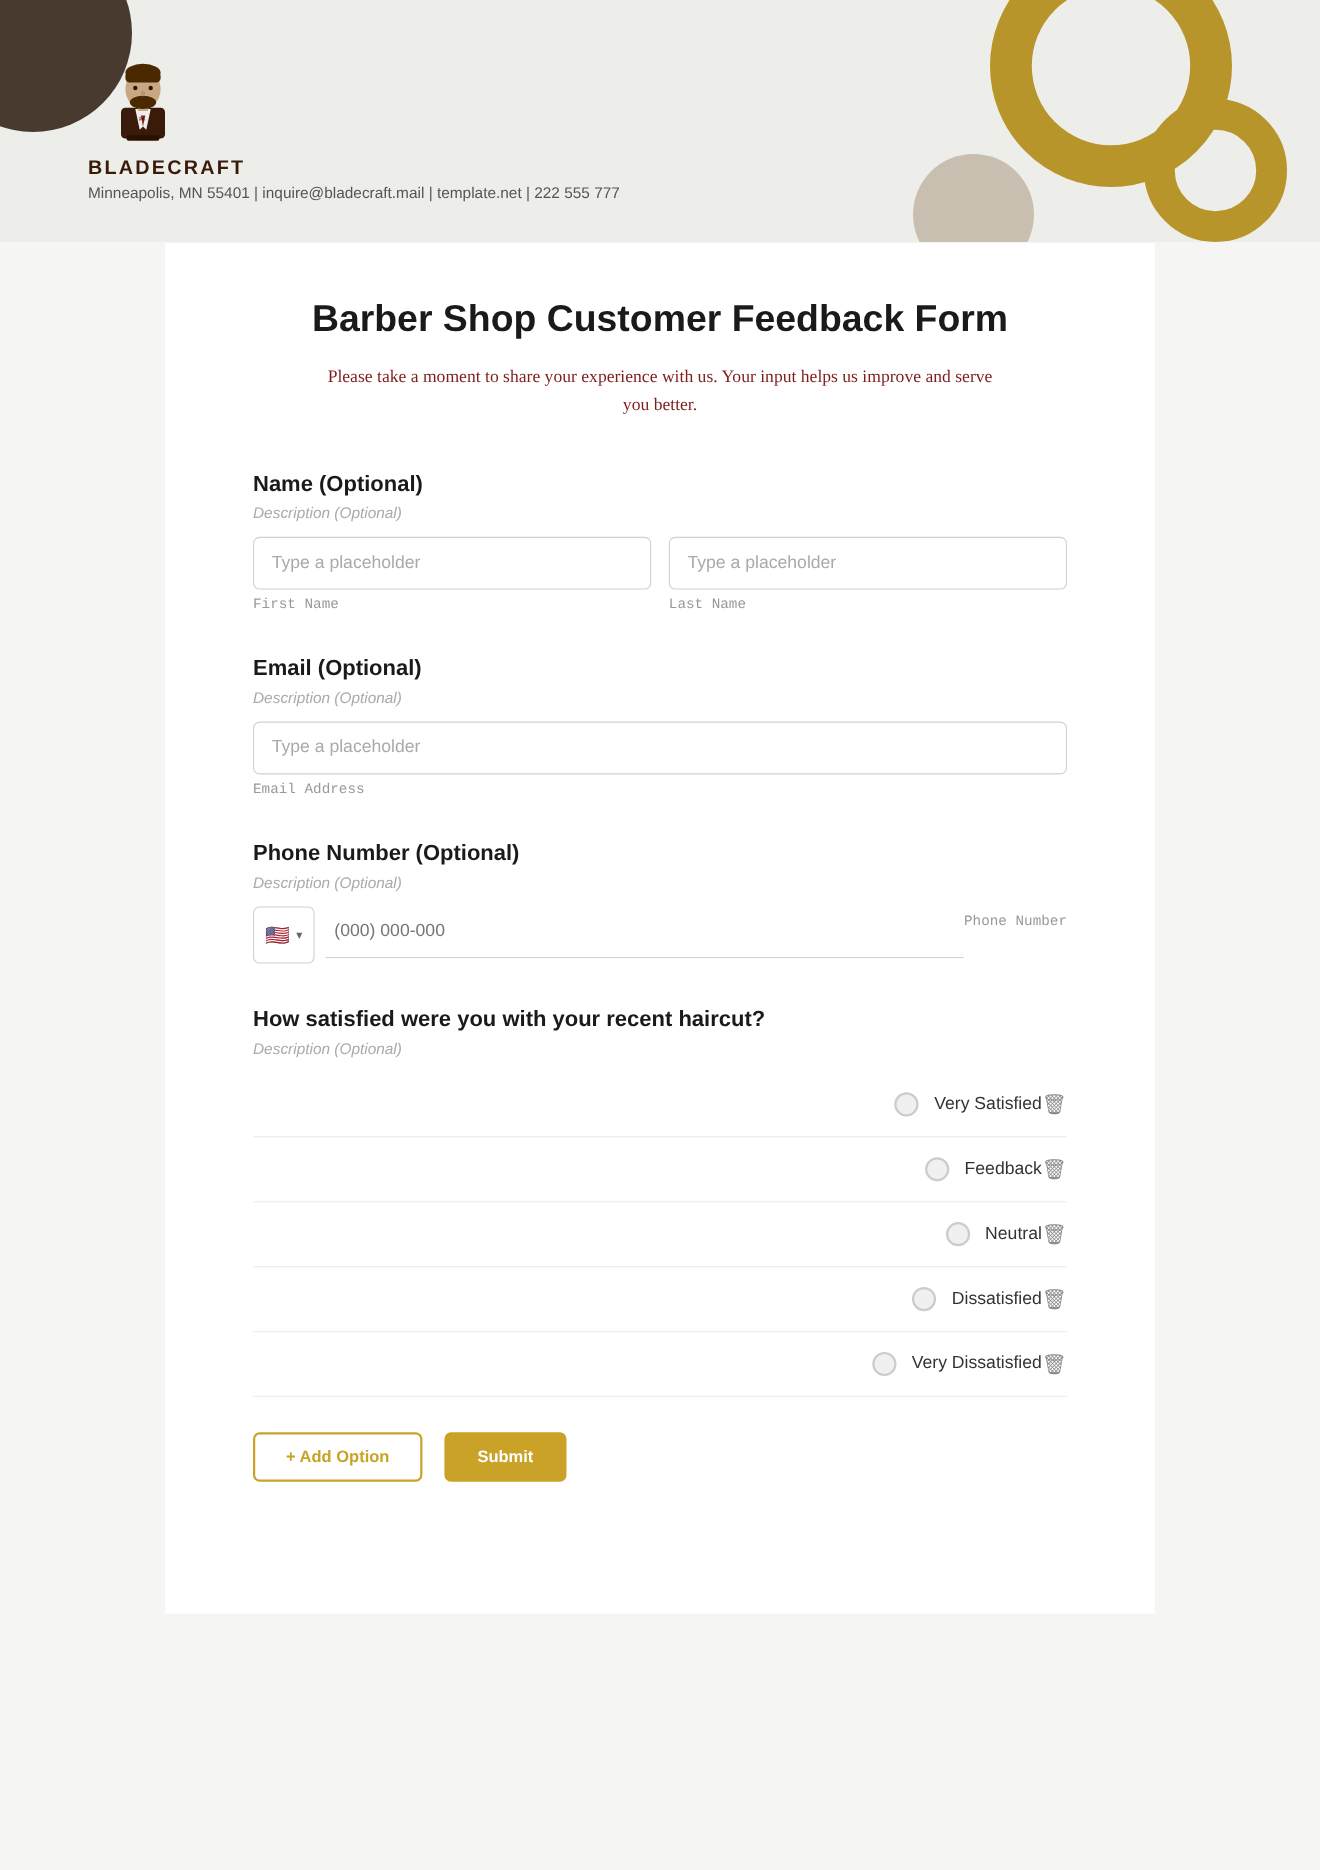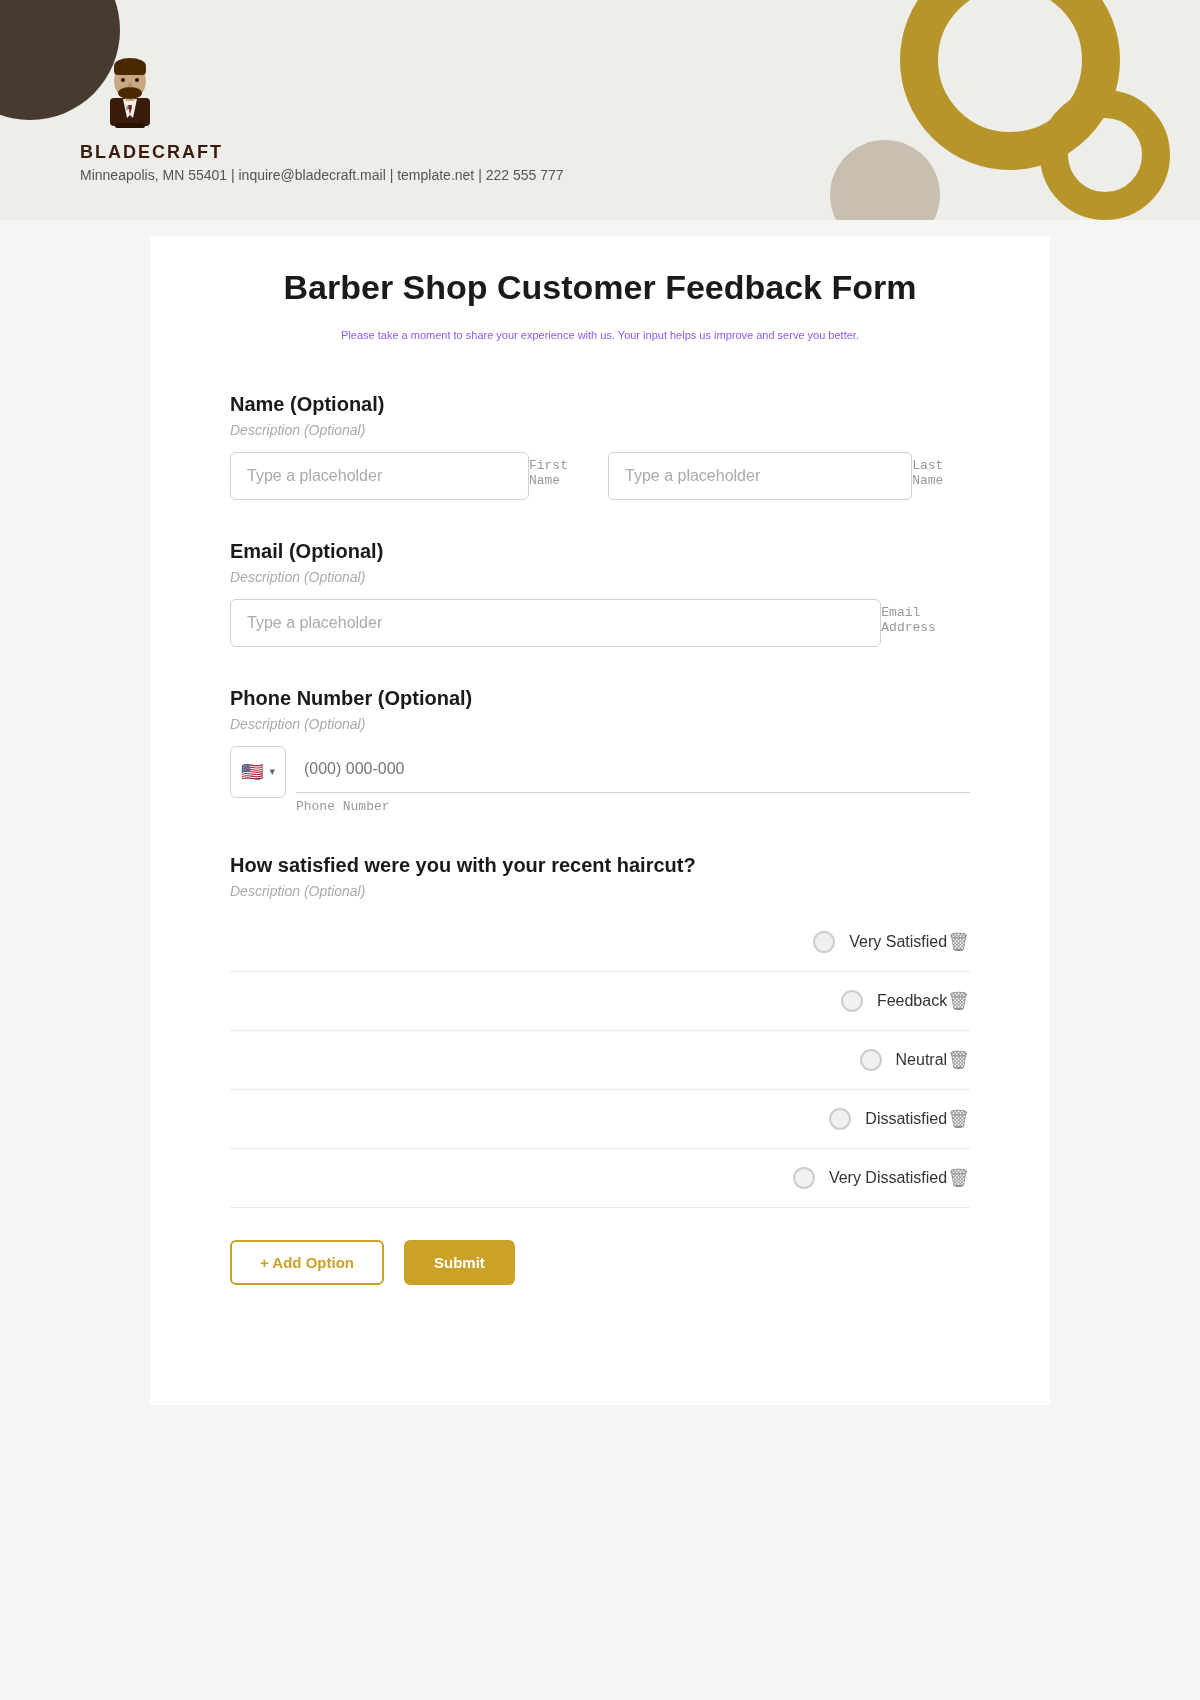--- a/index.html
+++ b/index.html
@@ -92,41 +92,42 @@
     .header-contact {
       font-size: 14px;
       color: #555;
       margin-top: 4px;
     }
 
     
     .main-content {
       background: #ffffff;
       max-width: 900px;
-      margin: 16px auto;
-      padding: 32px 80px 80px 80px;
+      margin: 1px auto;
+      padding: 50px 80px 80px 80px;
     }
 
     .form-title {
       font-size: 34px;
       font-weight: 800;
       color: #1a1a1a;
       text-align: center;
       margin-bottom: 20px;
     }
 
     .form-description {
-      font-size: 11px;
-      color: #8b5cf6;
+      font-size: 16px;
+      color: #7f1d1d;
       text-align: center;
       line-height: 1.6;
       margin-bottom: 48px;
       max-width: 620px;
       margin-left: auto;
       margin-right: auto;
+      font-family: Liberation Serif, serif;
     }
 
     
     .form-section {
       margin-bottom: 40px;
     }
 
     .section-label {
       font-size: 20px;
       font-weight: 800;
@@ -142,21 +143,21 @@
     }
 
     .input-row {
       display: flex;
       gap: 16px;
     }
 
     .input-group {
       flex: 1;
       display: flex;
-      flex-direction: row;
+      flex-direction: column;
     }
 
     .input-field {
       border: 1.5px solid #d0d0d0;
       border-radius: 6px;
       padding: 14px 16px;
       font-size: 16px;
       color: #999;
       background: #fff;
       width: 100%;
@@ -358,21 +359,21 @@
   </div>
 
   <div class="form-section">
     <div class="section-label">Phone Number  (Optional)</div>
     <div class="section-description">Description (Optional)</div>
     <div class="phone-row">
       <div class="country-select">
         <span class="flag-emoji">🇺🇸</span>
         <span class="chevron-down">▾</span>
       </div>
-      <div style="flex:1; display:flex; flex-direction:column;">
+      <div style="flex:1; display:flex; ">
         <input class="phone-input" type="tel" placeholder="(000) 000-000" style="">
         <span class="field-label">Phone Number</span>
       </div>
     </div>
   </div>
 
   <div class="form-section">
     <div class="section-label">How satisfied were you with your recent haircut?</div>
     <div class="section-description">Description (Optional)</div>
     <div class="radio-list" id="radio-list">

